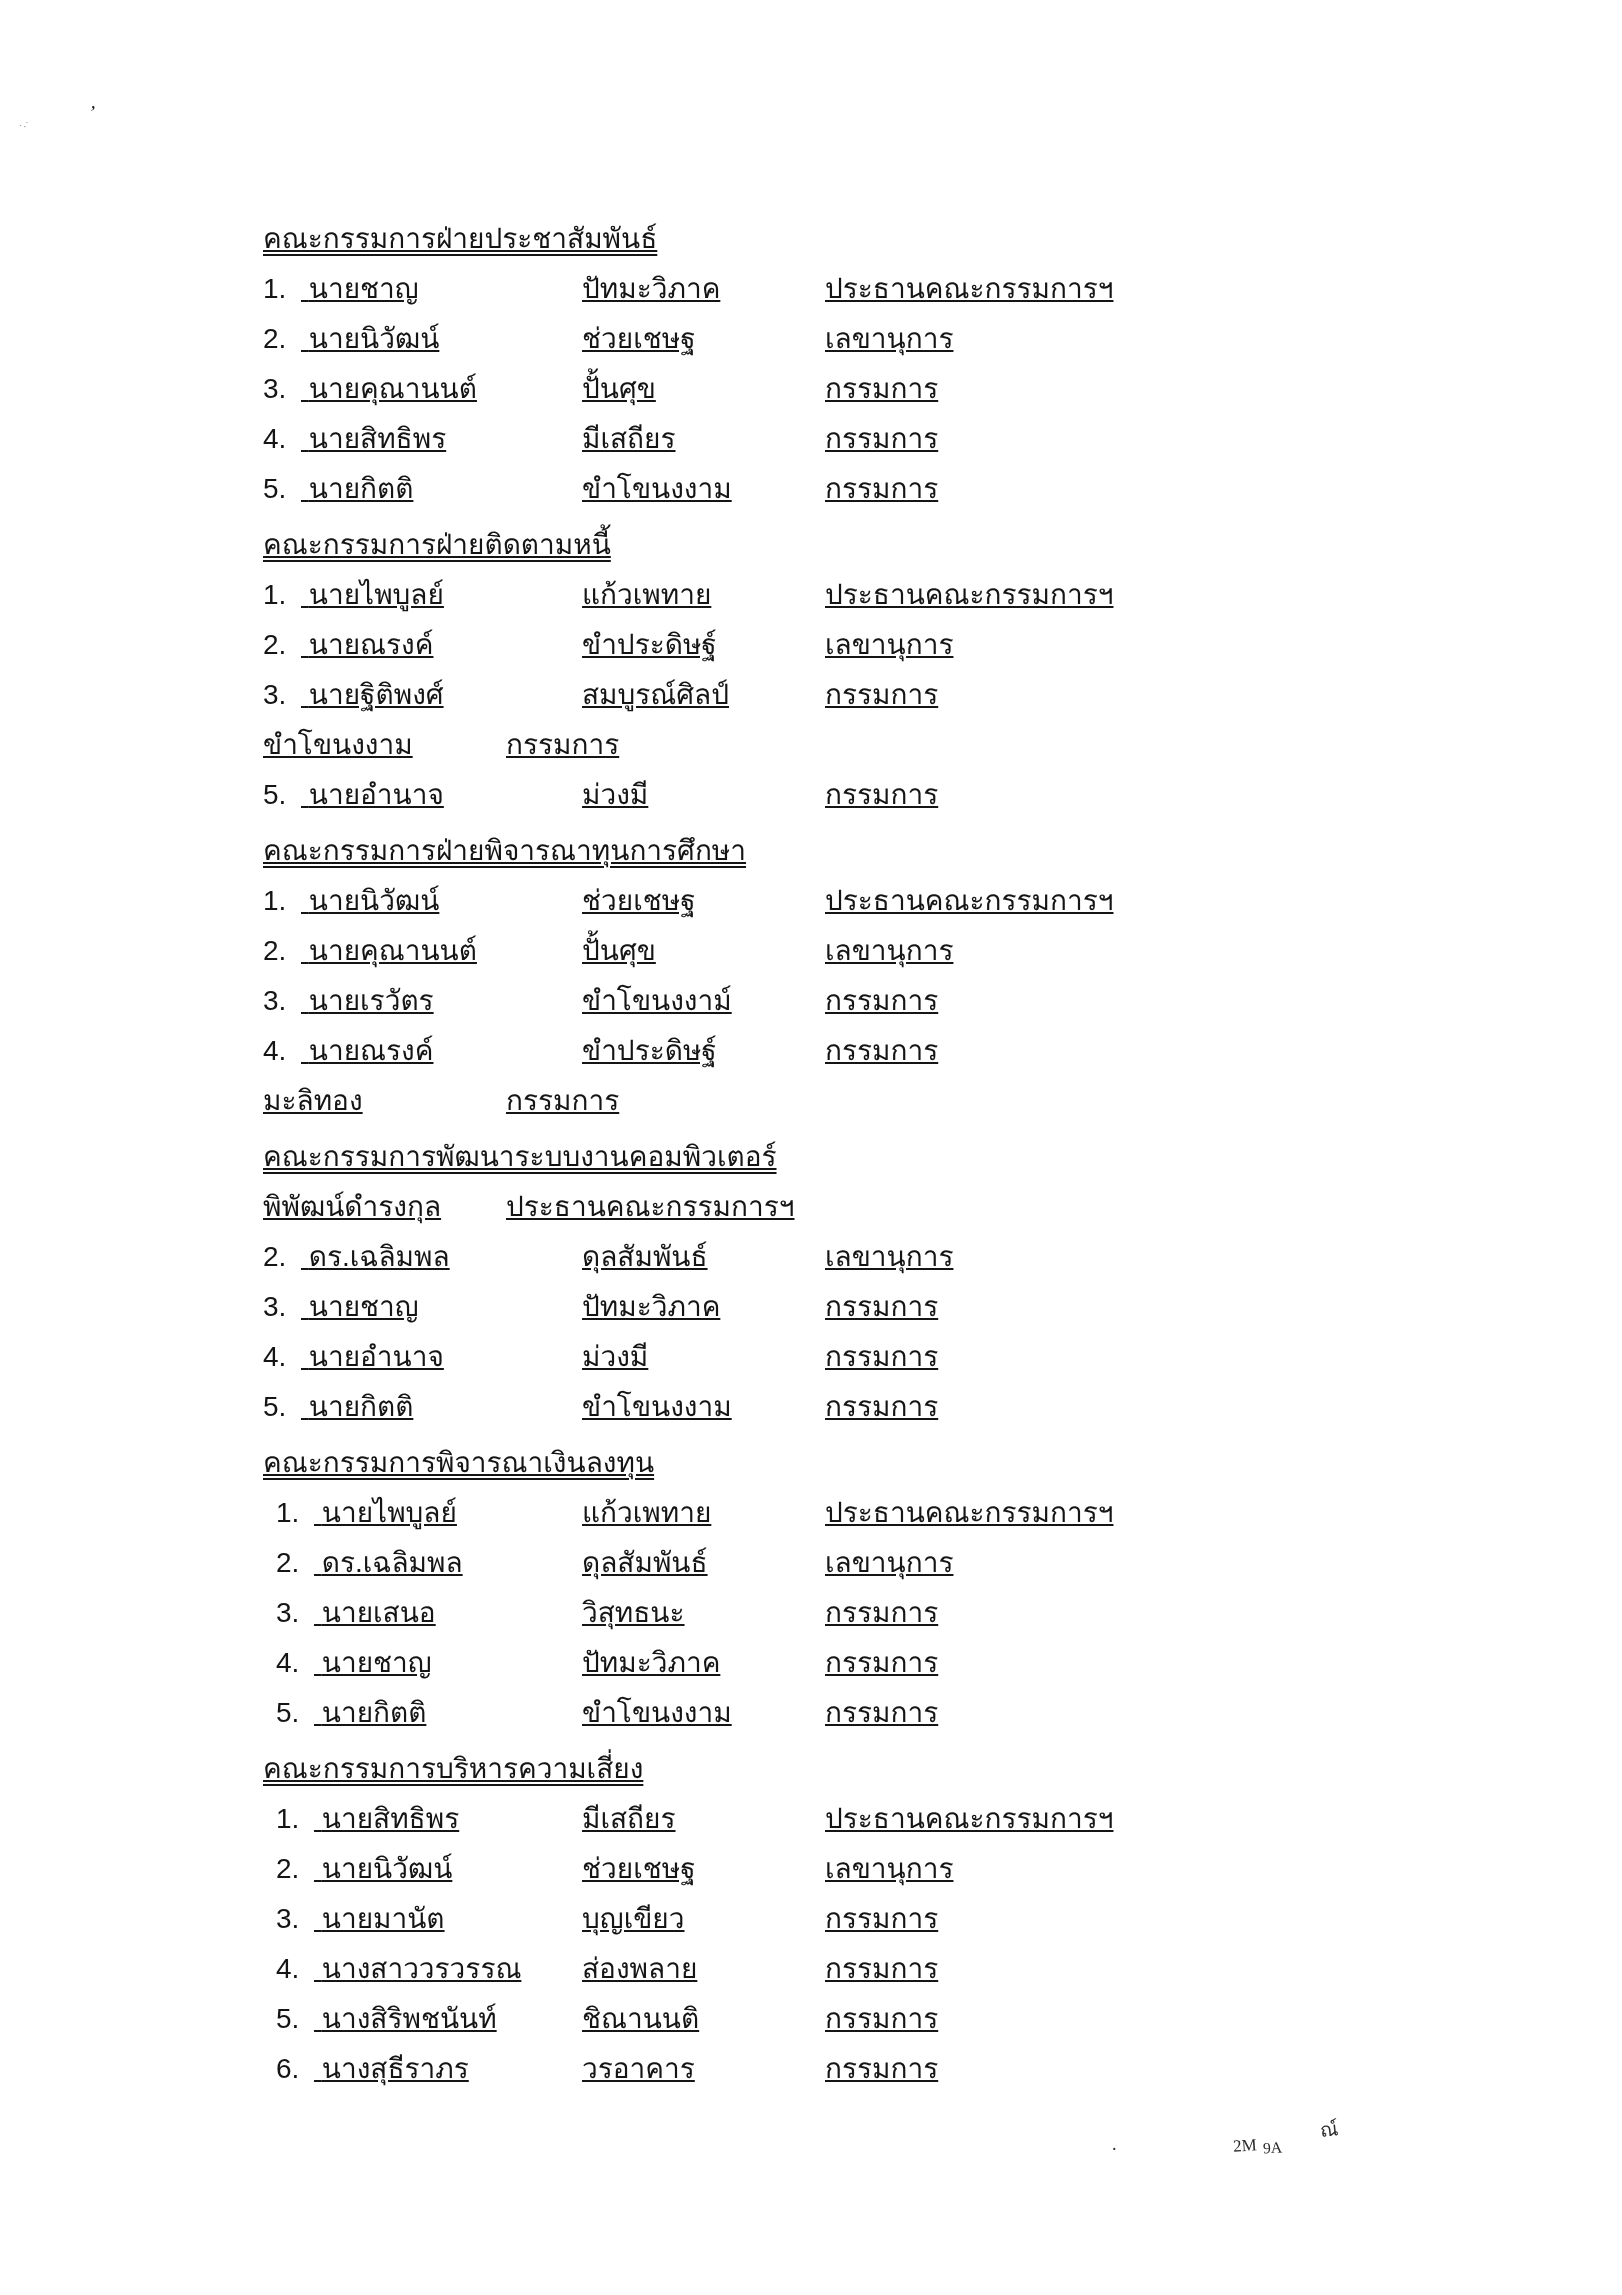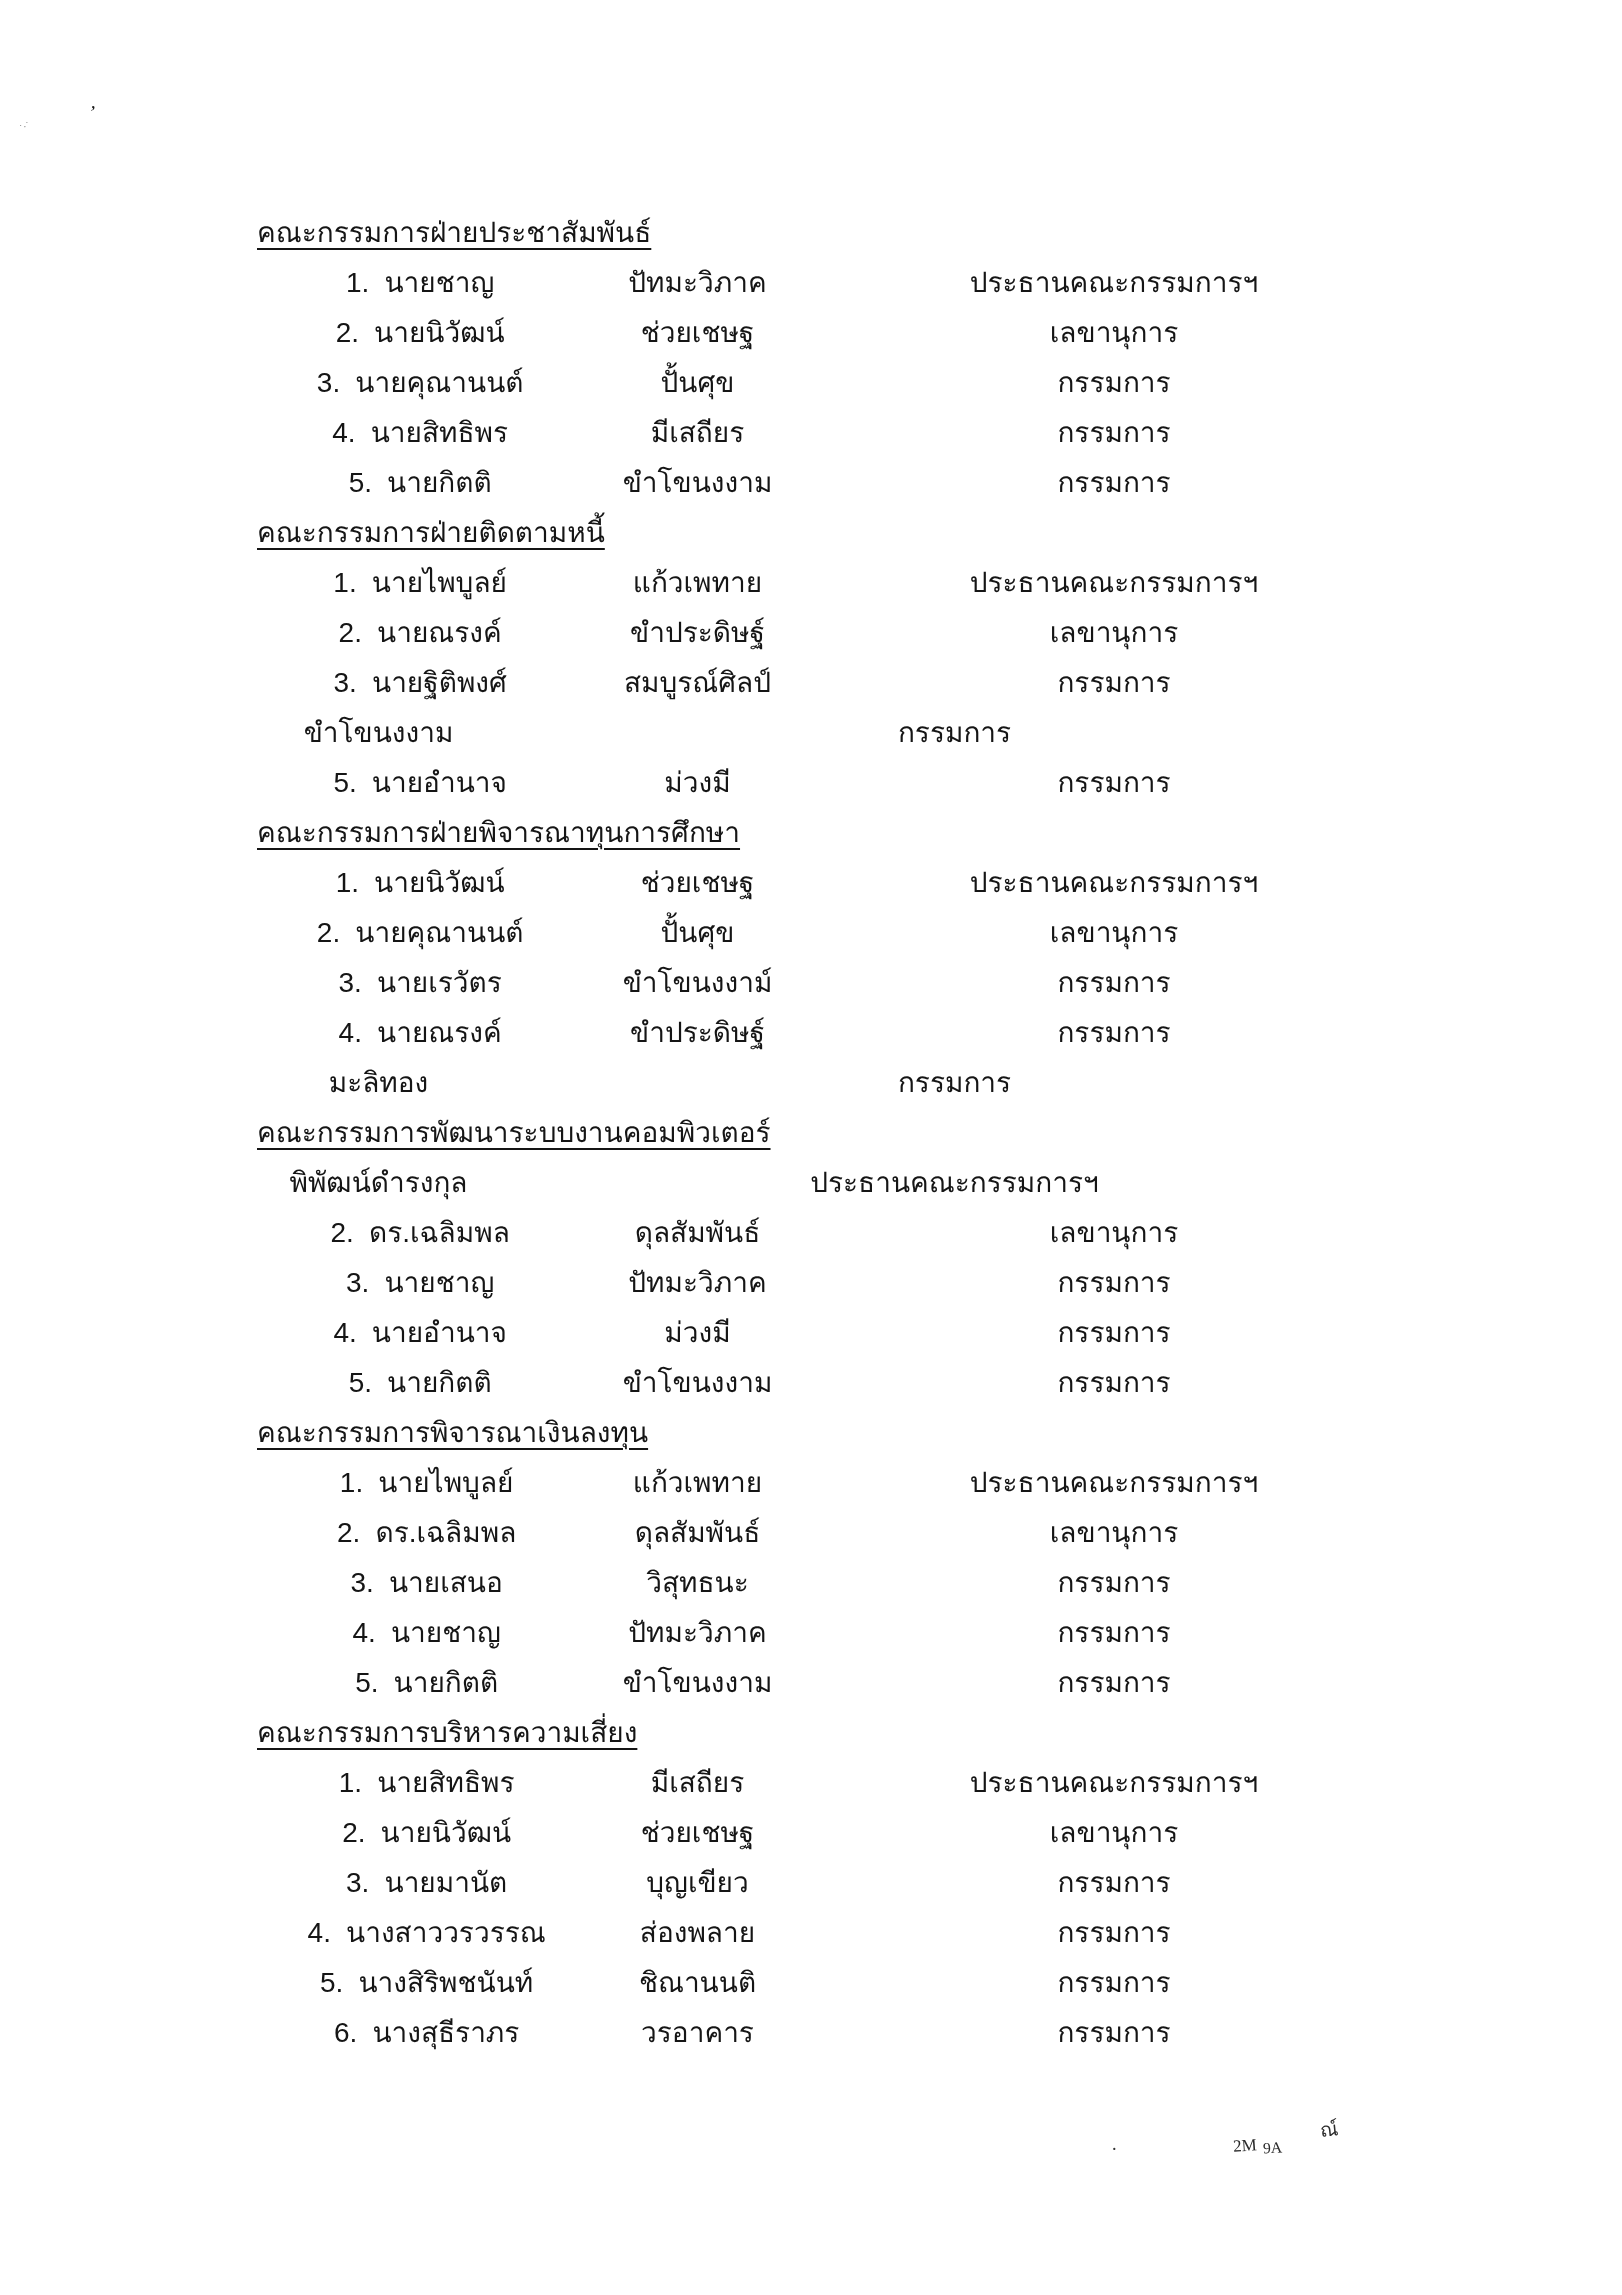--- a/index.html
+++ b/index.html
@@ -9,38 +9,37 @@
     background:#ffffff;
     font-family:"Liberation Sans", sans-serif;
     color:#151515;
     overflow:hidden;
   }
   .content{
     position:absolute;
     left:257px;top:208px;
     width:1152px;
   }
-  .committee{margin:0;}
+  .committee{margin:6px;text-decoration:underline;}
   .title{
     margin:0;
     font-size:28px;
     font-weight:400;
     line-height:50px;
     white-space:nowrap;
     text-decoration:underline;
     text-decoration-thickness:2px;
     text-underline-offset:5.9px;
   }
   .row{
     display:flex;
     align-items:baseline;
     font-size:28px;
     line-height:50px;
     white-space:nowrap;
-    text-align:center;
   }
   .name-cell{flex:0 0 319px;box-sizing:border-box;}
   .num{display:inline-block;min-width:38px;}
   .last-cell{flex:0 0 243px;}
   .role-cell{flex:1 1 auto;}
   
   .committee.indented .name-cell{padding-left:13px;}
   .artifact{
     position:absolute;
     font-family:"Liberation Serif", serif;

